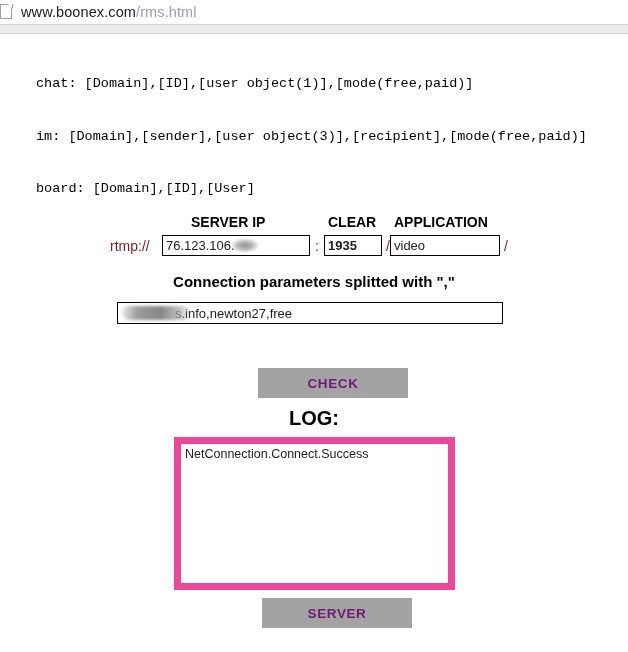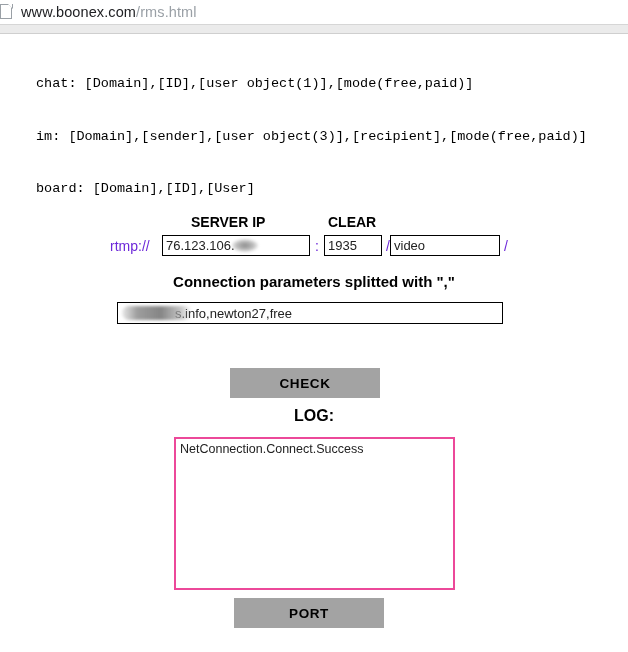--- a/index.html
+++ b/index.html
@@ -110,21 +110,21 @@
   #rtmp-row {
     position: absolute;
     left: 0; top: 201px;
     width: 628px;
     height: 22px;
   }
   .rtmp-label {
     position: absolute;
     font-size: 14px;
     line-height: 20px;
-    color: #6d28d9;
+    color: #7f1d1d;
     white-space: nowrap;
   }
   #lbl-rtmp  { left: 110px; top: 1px; }
   #lbl-colon { left: 315px; top: 1px; }
   #lbl-slash1{ left: 386px; top: 1px; }
   #lbl-slash2{ left: 504px; top: 1px; }
 
   .txtin {
     position: absolute;
     box-sizing: border-box;
@@ -132,21 +132,21 @@
     background: #ffffff;
     font-family: "Liberation Sans", sans-serif;
     font-size: 13px;
     color: #222222;
     padding: 0 3px;
     height: 21px;
     line-height: 19px;
     outline: none;
   }
   #in-serverip { left: 162px; top: 0px;  width: 148px; }
-  #in-port     { left: 324px; top: 0px;  width: 58px;  }
+  #in-port     { left: 324px; top: 0px;  width: 58px; font-weight: bold;  }
   #in-app      { left: 390px; top: 0px;  width: 110px; }
 
   
   .smudge {
     position: absolute;
     border-radius: 50%;
     background: radial-gradient(ellipse at center,
                 rgba(120,120,120,0.85) 0%,
                 rgba(150,150,150,0.65) 45%,
                 rgba(190,190,190,0.25) 75%,
@@ -195,47 +195,48 @@
                 rgba(255,255,255,0) 100%);
     filter: blur(1.8px);
   }
 
   
   .gray-btn {
     position: absolute;
     box-sizing: border-box;
     background: #a3a3a3;
     border: none;
-    color: #000000;
+    color: #701a75;
     font-family: "Liberation Sans", sans-serif;
     font-size: 13.5px;
     font-weight: bold;
     letter-spacing: 0.6px;
     cursor: pointer;
     text-align: center;
+    margin-left: 28px;
   }
   #btn-check { left: 230px; top: 334px; width: 150px; height: 30px; }
   #btn-clear { left: 234px; top: 564px; width: 150px; height: 30px; }
 
   #log-title {
     position: absolute;
     left: 0; top: 373px;
     width: 628px;
     text-align: center;
-    font-size: 16px;
+    font-size: 20px;
     font-weight: bold;
     color: #000000;
   }
 
   #log-area {
     position: absolute;
     left: 174px; top: 403px;
     width: 281px; height: 153px;
     box-sizing: border-box;
-    border: 2px solid #ec4899;
+    border: 7px solid #ec4899;
     background: #ffffff;
     font-family: "Liberation Sans", sans-serif;
     font-size: 12.5px;
     line-height: 15px;
     color: #222222;
     padding: 3px 4px;
     resize: none;
     outline: none;
     overflow: auto;
   }
@@ -256,20 +257,21 @@
 <div id="page">
 
   <div id="code-block">
     <div>chat: [Domain],[ID],[user object(1)],[mode(free,paid)]</div>
     <div>im: [Domain],[sender],[user object(3)],[recipient],[mode(free,paid)]</div>
     <div>board: [Domain],[ID],[User]</div>
   </div>
 
   <div class="col-head" id="head-serverip">SERVER IP</div>
   <div class="col-head" id="head-port">CLEAR</div>
+  <div class="col-head" id="head-app">APPLICATION</div>
 
   <div id="rtmp-row">
     <span class="rtmp-label" id="lbl-rtmp">rtmp://</span>
 
     <input class="txtin" id="in-serverip" type="text" value="76.123.106." style="">
     <span class="smudge" id="smudge-ip"></span>
 
     <span class="rtmp-label" id="lbl-colon">:</span>
 
     <input class="txtin" id="in-port" type="text" value="1935" style="">
@@ -285,15 +287,15 @@
 
   <input id="in-params" type="text" value="s.info,newton27,free" style="">
   <span class="smudge" id="smudge-params"></span>
 
   <button class="gray-btn" id="btn-check">CHECK</button>
 
   <div id="log-title">LOG:</div>
 
   <textarea id="log-area" style="">NetConnection.Connect.Success</textarea>
 
-  <button class="gray-btn" id="btn-clear">PORT</button>
+  <button class="gray-btn" id="btn-clear">SERVER</button>
 
 </div>
 
 </body></html>

